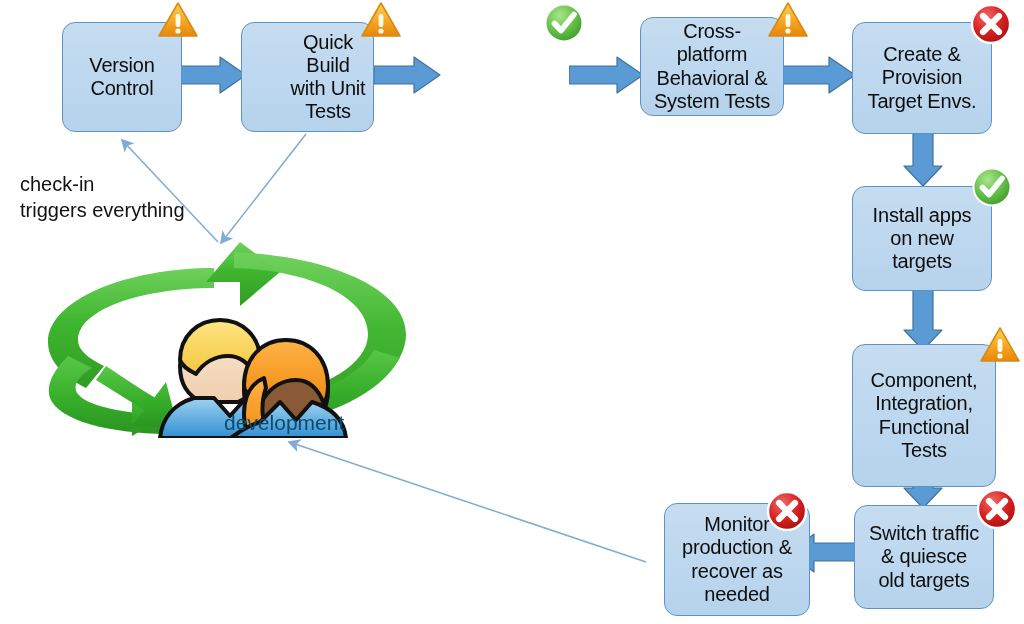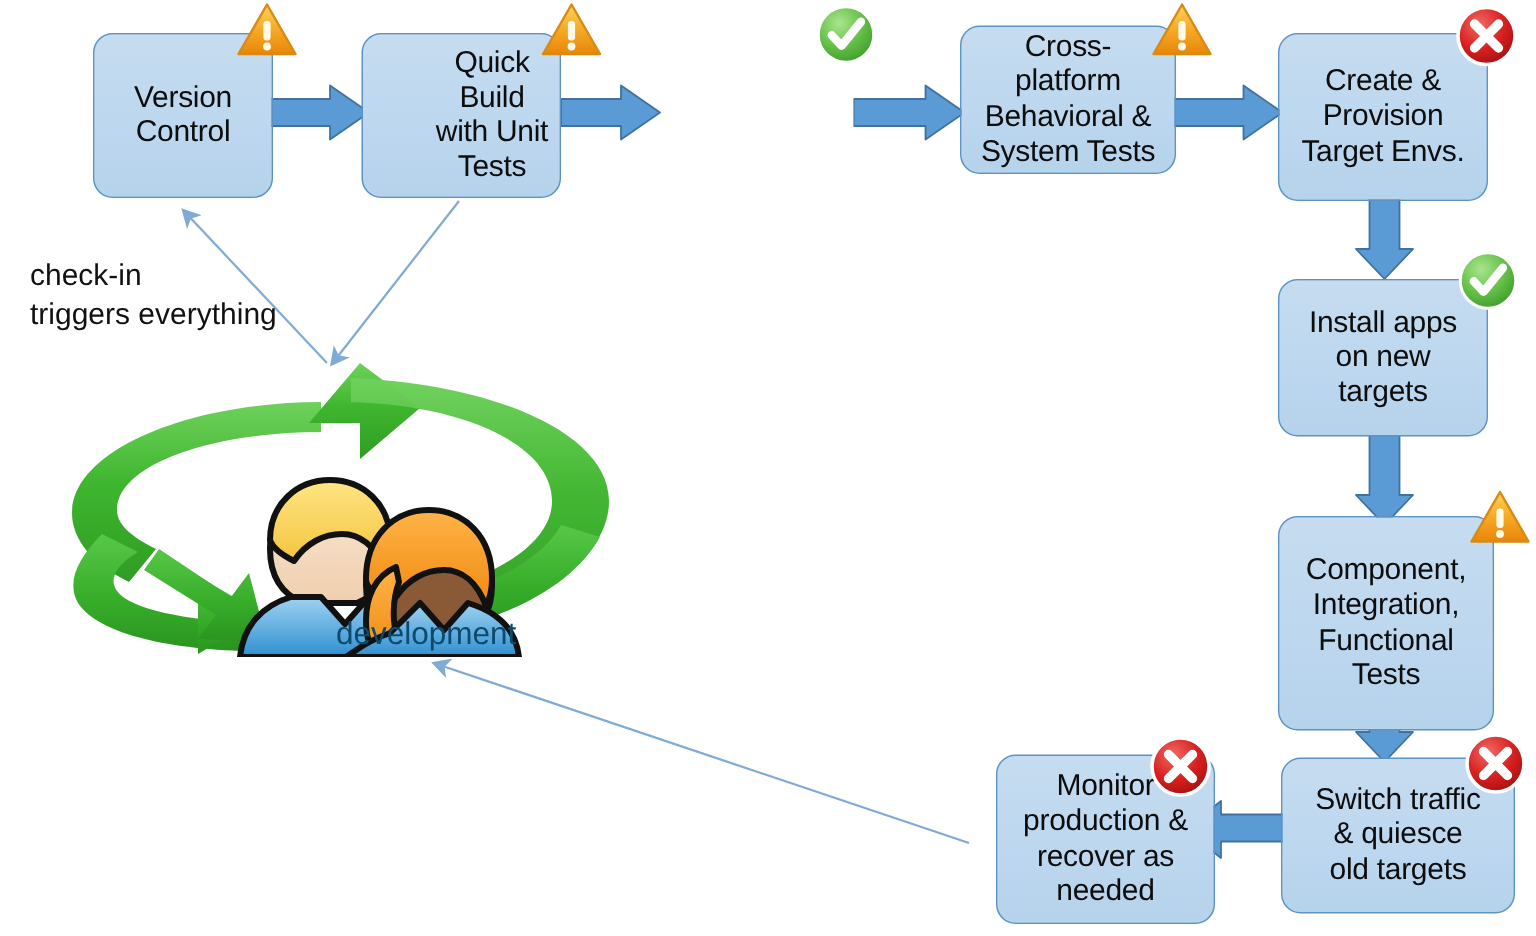--- a/index.html
+++ b/index.html
@@ -244,21 +244,21 @@
   </div>
 
   <div class="pbox" style="left:852px; top:186px; width:140px; height:105px;justify-content:center;">
     <span class="ptext">Install apps<br>on new<br>targets</span>
   </div>
 
   <div class="pbox" style="left:852px; top:344px; width:144px; height:143px;">
     <span class="ptext">Component,<br>Integration,<br>Functional<br>Tests</span>
   </div>
 
-  <div class="pbox" style="left:854px; top:505px; width:156px; height:104px;">
+  <div class="pbox" style="left:854px; top:505px; width:140px; height:104px;">
     <span class="ptext">Switch traffic<br>&amp; quiesce<br>old targets</span>
   </div>
 
   <div class="pbox" style="left:643px; top:503px; width:146px; height:113px;margin-left:21px;">
     <span class="ptext">Monitor<br>production &amp;<br>recover as<br>needed</span>
   </div>
 
   <div class="badge" style="left:156px; top:0px;">
     <svg width="44" height="40" viewBox="0 0 44 40">
       <defs>

